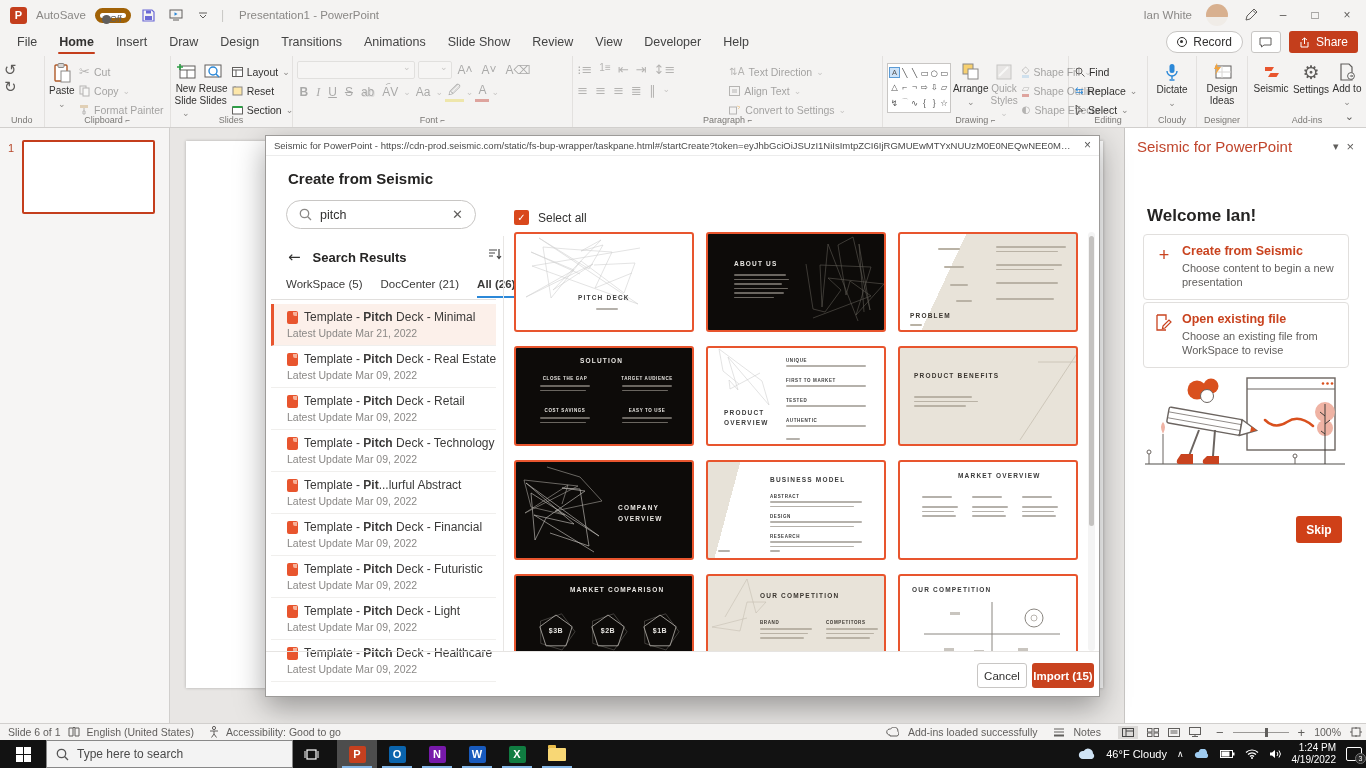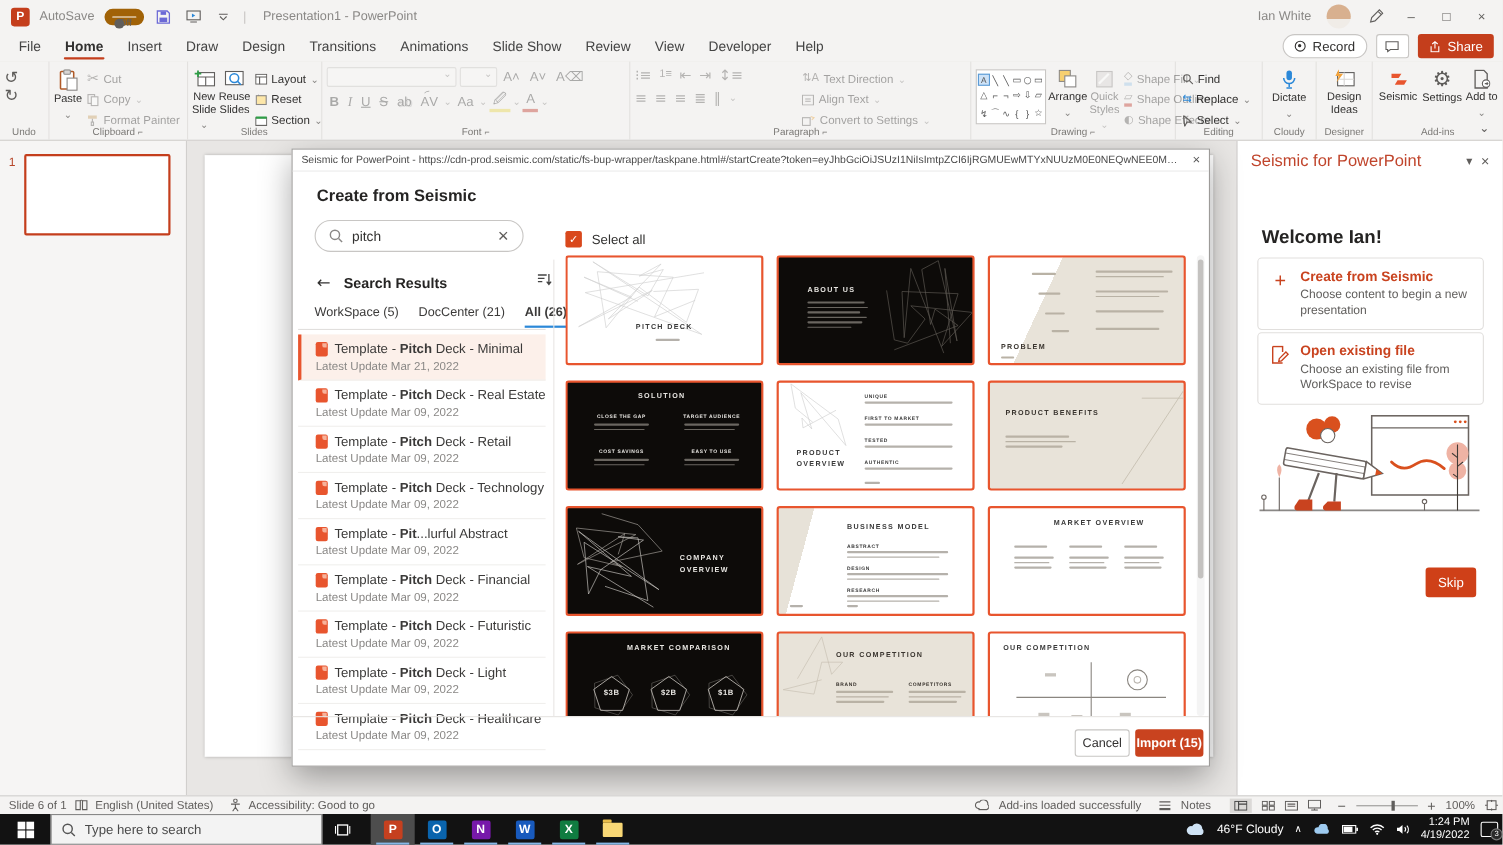--- a/index.html
+++ b/index.html
@@ -5,21 +5,21 @@
 *{margin:0;padding:0;box-sizing:border-box}
 html,body{width:1366px;height:768px;overflow:hidden}
 body{font-family:"Liberation Sans",sans-serif;font-size:12px;color:#323130}
 #stage{position:relative;width:1366px;height:768px;background:#e8e6e4}
 .uic{font-family:"DejaVu Sans",sans-serif}
 
 
 #titlebar{position:absolute;left:0;top:0;width:100%;height:30px;background:#f4f3f2;display:flex;align-items:center;padding:0 10px;gap:9px;z-index:30}
 #ppt-logo{width:17px;height:17px;background:#c43e1c;border-radius:3px;color:#fff;font-size:11px;font-weight:bold;display:flex;align-items:center;justify-content:center}
 #autosave-label{color:#8a8886;font-size:11.5px}
-#autosave-toggle{width:36px;height:15px;border:7px solid #a16207;border-radius:8px;position:relative;background:#fff}
+#autosave-toggle{width:36px;height:15px;border:5px solid #a16207;border-radius:8px;position:relative;background:#fff}
 #autosave-toggle i{position:absolute;left:2px;top:2px;width:9px;height:9px;border-radius:50%;background:#605e5c}
 #autosave-toggle b{position:absolute;right:4px;top:1px;font-size:9px;color:#605e5c;font-weight:normal}
 .qat-ic{width:18px;height:16px;display:flex;align-items:center;justify-content:center;color:#605e5c}
 .qat-sep{color:#c8c6c4}
 #tb-title{color:#8a8886;font-size:11.5px;margin-left:6px}
 #tb-search{position:absolute;left:520px;top:4px;width:335px;height:22px;background:#fcfbfa;border:1px solid #d2d0ce;border-radius:3px;display:flex;align-items:center;gap:7px;padding:0 10px;color:#7a7875;font-size:11.5px}
 #tb-right{position:absolute;right:10px;top:0;height:30px;display:flex;align-items:center;gap:14px}
 #tb-user{color:#8a8886;font-size:11.5px}
 #tb-avatar{width:22px;height:22px;border-radius:50%;background:linear-gradient(180deg,#d8b08f 0 60%,#f0ece7 60%)}
 .win-ctl{color:#605e5c;font-size:12px;width:18px;text-align:center}
@@ -114,21 +114,21 @@
 #taskpane{position:absolute;left:1124px;top:0;width:242px;height:100%;background:#fff;border-left:1px solid #c8c6c4}
 #tp-header{position:absolute;left:0;top:0;width:100%;height:36px;display:flex;align-items:center;padding:0 12px;gap:8px}
 #tp-title{font-size:15px;color:#c0452c;flex:1}
 .tp-hic{color:#605e5c;font-size:11px}
 #tp-welcome{position:absolute;left:22px;top:78px;font-size:17px;font-weight:600;color:#252423}
 .tp-card{position:absolute;left:18px;width:206px;border:1px solid #e1dfdd;border-radius:4px;background:#fff;padding:9px 10px 9px 38px}
 .tp-card .ct{font-size:12.5px;font-weight:bold;color:#c9431f;margin-bottom:3px}
 .tp-card .cd{font-size:11px;color:#605e5c;line-height:1.3}
 .tp-card .cic{position:absolute;left:11px;top:11px;width:18px;height:18px;color:#c9431f;font-size:18px;line-height:18px;text-align:center}
 #tp-ill{position:absolute;left:14px;top:240px}
-#skip-btn{position:absolute;right:24px;top:388px;width:46px;height:27px;background:#cf4018;border-radius:3px;color:#fff;font-weight:normal;font-size:12px;display:flex;align-items:center;justify-content:center}
+#skip-btn{position:absolute;right:24px;top:388px;width:46px;height:27px;background:#cf4018;border-radius:3px;color:#fff;font-weight:bold;font-size:12px;display:flex;align-items:center;justify-content:center}
 
 
 #statusbar{position:absolute;left:0;top:723px;width:100%;height:17px;background:#f4f3f2;border-top:1px solid #d1cfcd;display:flex;align-items:center;font-size:10.5px;color:#605e5c;z-index:30}
 #sb-left{display:flex;align-items:center;gap:7px;padding-left:8px}
 #sb-right{position:absolute;right:4px;display:flex;align-items:center;gap:9px}
 .sb-ic{display:flex;align-items:center}
 #zoom-track{width:56px;height:1px;background:#9a9896;position:relative}
 #zoom-thumb{position:absolute;left:32px;top:-4px;width:3px;height:9px;background:#605e5c}
 
 

